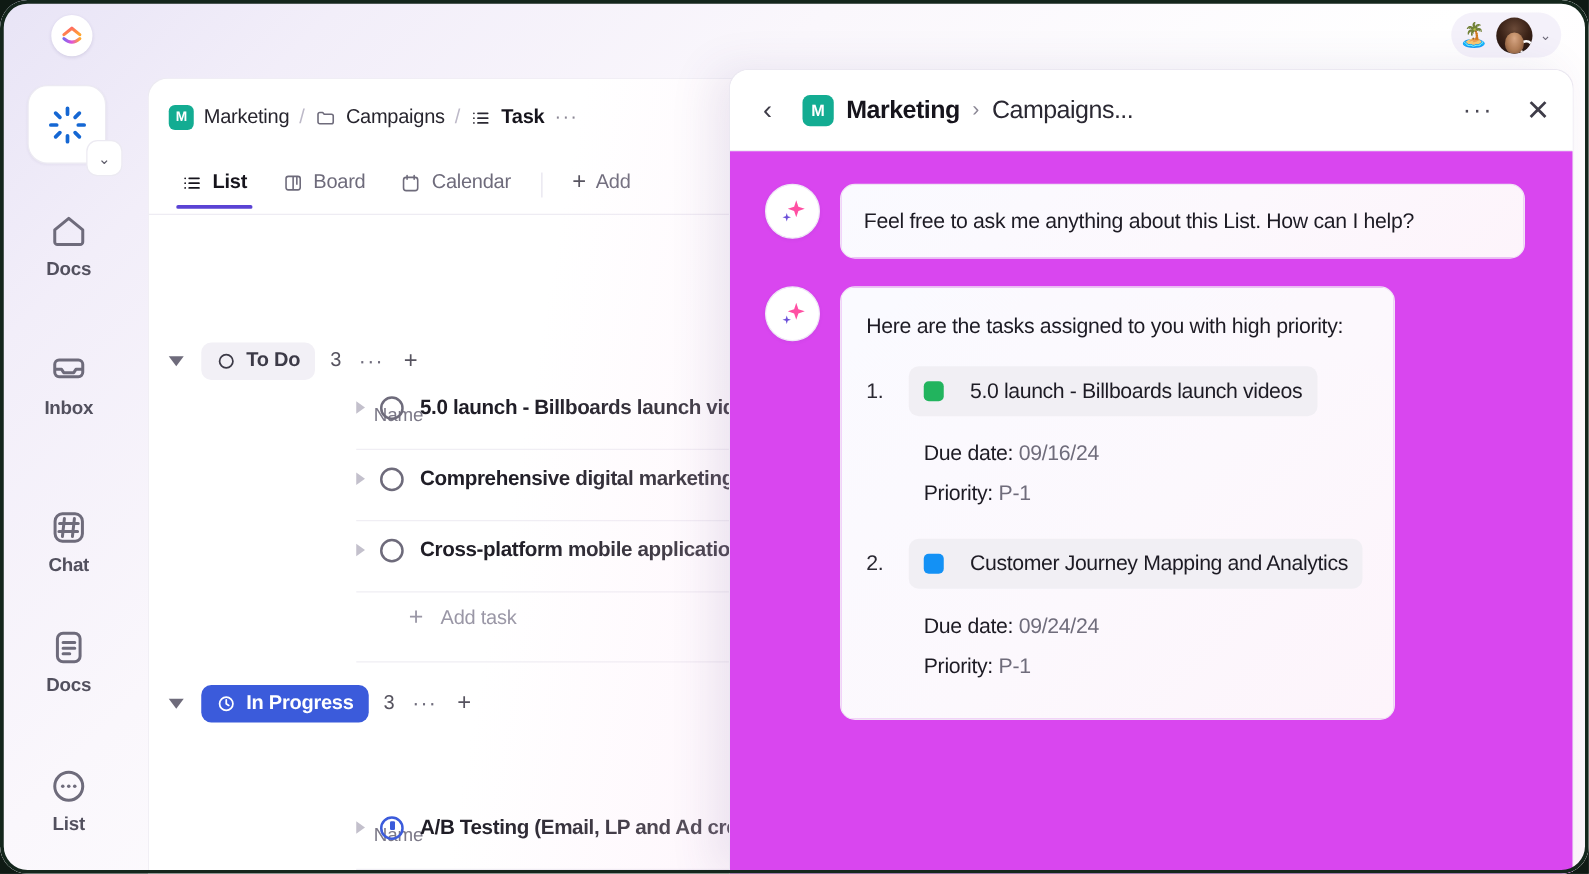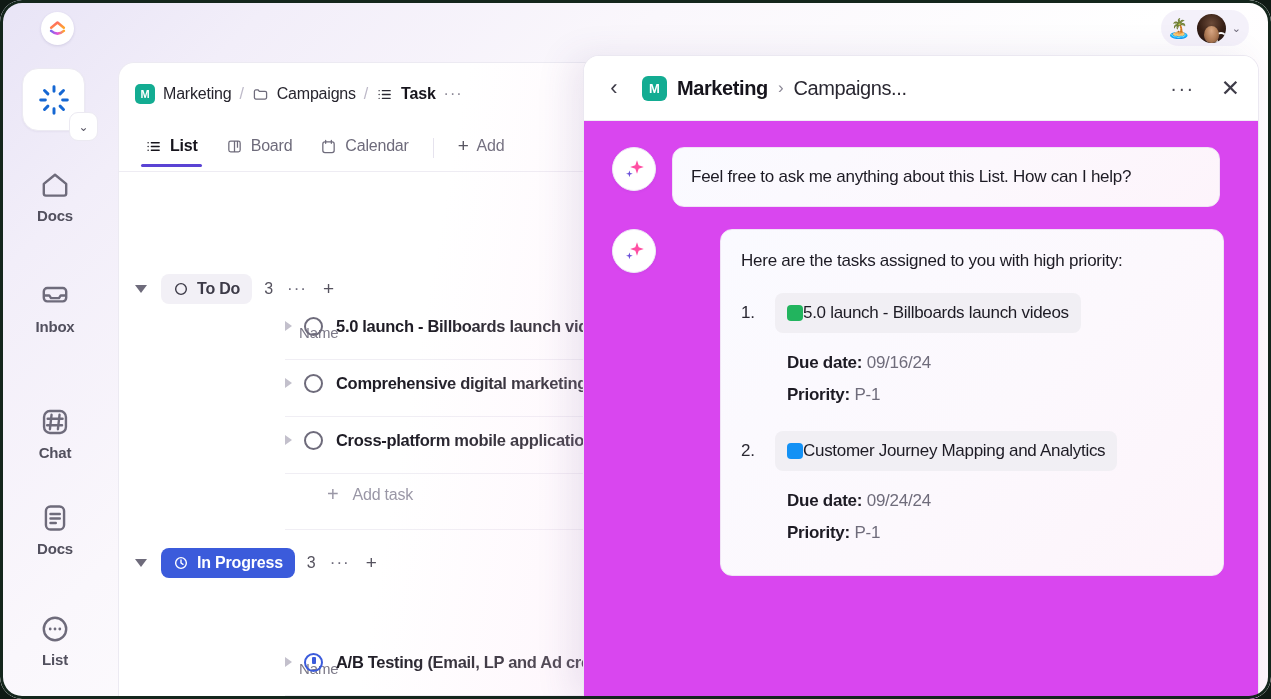--- a/index.html
+++ b/index.html
@@ -238,33 +238,33 @@
     background: linear-gradient(135deg,#fafaff 0%, #fcf8fd 55%, #fdf4fb 100%);
     padding:16px 18px; font-size:17px; color:#1d1b24;
     line-height:1.5; letter-spacing:-.25px;
   }
   #bubble-greeting { width:548px; }
   .bubble-user {
     margin-left:auto; background:#6b4fd8; color:#fff;
     border-radius:12px; padding:17px 20px; width:446px;
     font-size:17px; line-height:1.47; letter-spacing:-.25px; text-align:right;
   }
-  #bubble-answer { width:504px; padding:18px 20px 22px 20px;margin-left:48px; }
+  #bubble-answer { width:444px; padding:18px 20px 22px 20px; }
   #answer-lead { margin-bottom:20px; }
   .ans-item { margin-bottom:4px; }
   .ans-chip-row { display:flex; align-items:flex-start; gap:12px; margin-bottom:14px; }
   .ans-num { font-size:17px; color:#2a2832; width:22px; flex:none; padding-top:7px; }
   .ans-chip {
-    display:inline-flex; align-items:center; gap:0;
+    display:inline-flex; align-items:center; gap:21px;
     background:#f1eff4; border-radius:8px; padding:7px 12px;
     font-size:17px; color:#1d1b24; letter-spacing:-.3px;
   }
   .swatch { width:16px; height:16px; border-radius:4px; flex:none; }
   .ans-meta { margin-left:46px; font-size:17px; letter-spacing:-.25px; line-height:1.9; }
-  .meta-k { color:#1d1b24; font-weight:700;text-align:center; }
+  .meta-k { color:#1d1b24; font-weight:400;text-align:center; }
   .meta-v { color:#6f6c7b; }
   .ans-gap { height:16px; }
 </style>
 </head>
 <body>
 
 <div id="app">
 
   <div id="topbar">
 

